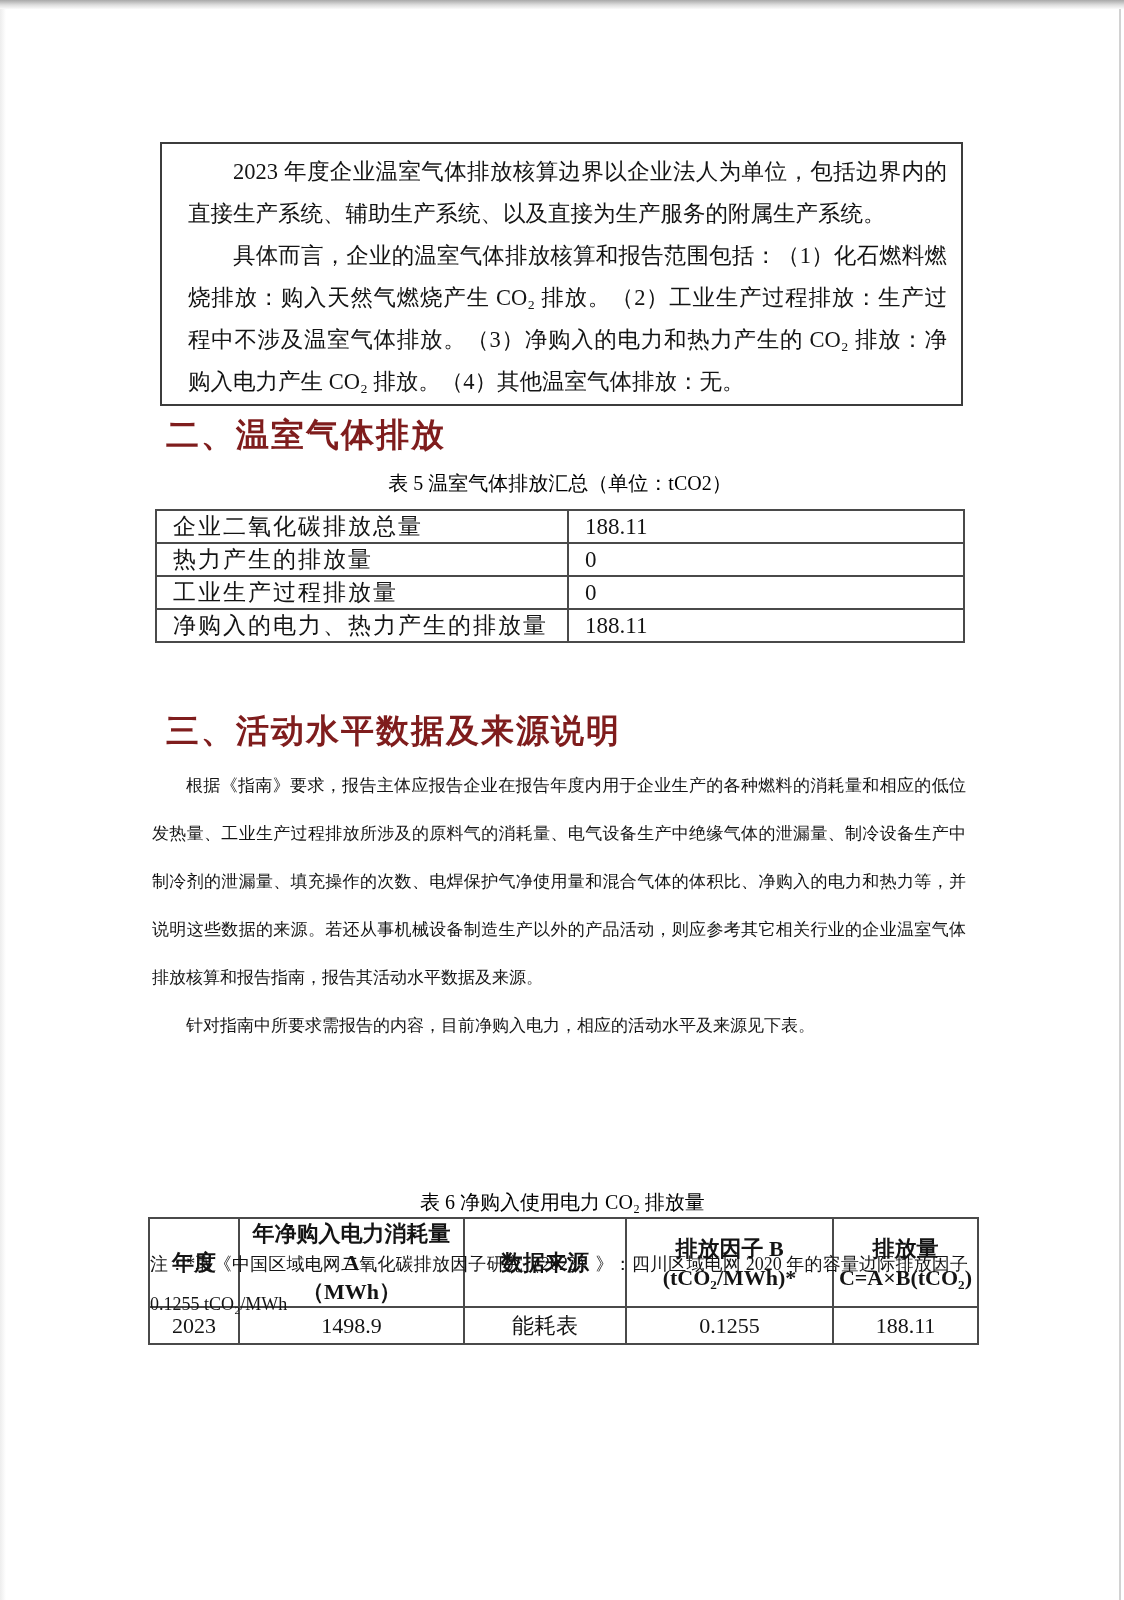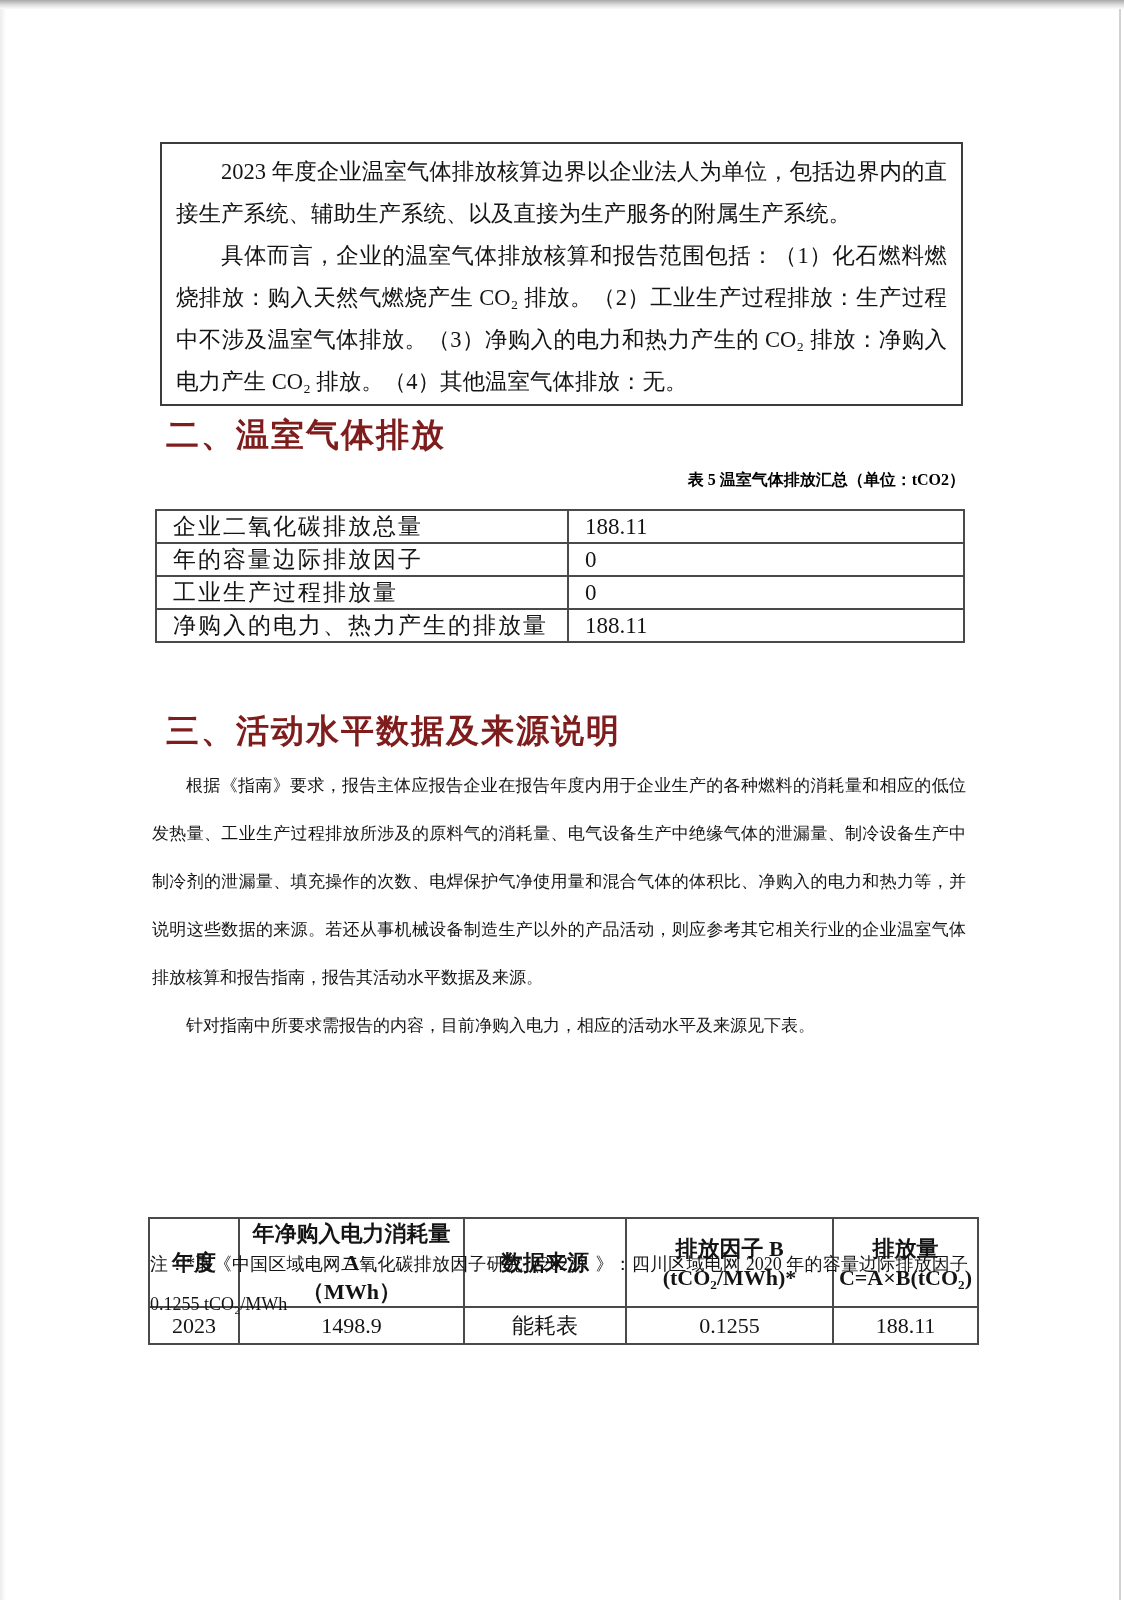--- a/index.html
+++ b/index.html
@@ -9,36 +9,36 @@
   }
   .edge-top{position:absolute;top:0;left:0;width:100%;height:9px;
     background:linear-gradient(to bottom,#a9a9a9,#dedede 55%,#fbfbfb);}
   .edge-right{position:absolute;top:9px;right:3px;width:2px;height:1591px;background:#d2d2d2;}
   .edge-left{position:absolute;top:9px;left:0;width:6px;height:1591px;
     background:linear-gradient(to right,#ededed,#ffffff);}
 
   
   .intro-box{
     position:absolute;left:160px;top:142px;width:803px;height:264px;box-sizing:border-box;
-    border:2px solid #3c3c3c;padding:7px 14px 0 14px;
+    border:2px solid #3c3c3c;padding:7px 14px 0 26px;
     font-size:22.5px;line-height:42px;text-align:justify;
   }
   .intro-box p{margin:0;text-indent:2em;}
 
   
   .sec-heading{
     position:absolute;font-family:"Liberation Sans","DejaVu Sans",sans-serif;
     font-weight:900;font-size:33px;letter-spacing:2px;color:#7f1d1d;white-space:nowrap;
   }
   .h-sec2{left:166px;top:413px;}
   .h-sec3{left:166px;top:709px;}
 
   
   .table-caption{
-    position:absolute;text-align:right;font-weight:bold;font-size:16px;color:#000;white-space:nowrap;
+    position:absolute;text-align:center;font-weight:normal;font-size:20px;color:#000;white-space:nowrap;
   }
   .cap5{left:155px;top:470px;width:810px;}
   .cap6{left:148px;top:1189px;width:829px;}
 
   table{border-collapse:collapse;position:absolute;table-layout:fixed;background:#fff;}
   td,th{border:2px solid #4a4a4a;box-sizing:border-box;}
 
   .table5{left:155px;top:509px;width:810px;font-size:23px;}
   .table5 td{height:32px;margin-top:24px;}
   .table5 .t5-label{width:412px;padding:0 6px 0 16px;letter-spacing:2px;}
@@ -77,41 +77,42 @@
 
   <div class="table-caption cap5">表 5 温室气体排放汇总（单位：tCO2）</div>
 
   <table class="table5">
     <tbody>
       <tr>
         <td class="t5-label">企业二氧化碳排放总量</td>
         <td class="t5-value">188.11</td>
       </tr>
       <tr>
-        <td class="t5-label">年的容量边际排放因子</td>
+        <td class="t5-label">热力产生的排放量</td>
         <td class="t5-value">0</td>
       </tr>
       <tr>
         <td class="t5-label">工业生产过程排放量</td>
         <td class="t5-value">0</td>
       </tr>
       <tr>
         <td class="t5-label">净购入的电力、热力产生的排放量</td>
         <td class="t5-value">188.11</td>
       </tr>
     </tbody>
   </table>
 
   <div class="sec-heading h-sec3">三、活动水平数据及来源说明</div>
 
   <div class="body-text">
     <p>根据《指南》要求，报告主体应报告企业在报告年度内用于企业生产的各种燃料的消耗量和相应的低位发热量、工业生产过程排放所涉及的原料气的消耗量、电气设备生产中绝缘气体的泄漏量、制冷设备生产中制冷剂的泄漏量、填充操作的次数、电焊保护气净使用量和混合气体的体积比、净购入的电力和热力等，并说明这些数据的来源。若还从事机械设备制造生产以外的产品活动，则应参考其它相关行业的企业温室气体排放核算和报告指南，报告其活动水平数据及来源。</p>
     <p>针对指南中所要求需报告的内容，目前净购入电力，相应的活动水平及来源见下表。</p>
   </div>
 
+  <div class="table-caption cap6">表 6 净购入使用电力 CO₂ 排放量</div>
 
   <table class="table6">
     <colgroup>
       <col style="width:90px">
         <col style="width:225px">
         <col style="width:162px">
       <col style="width:207px">
         <col style="width:145px">
     </colgroup>
     <thead>

